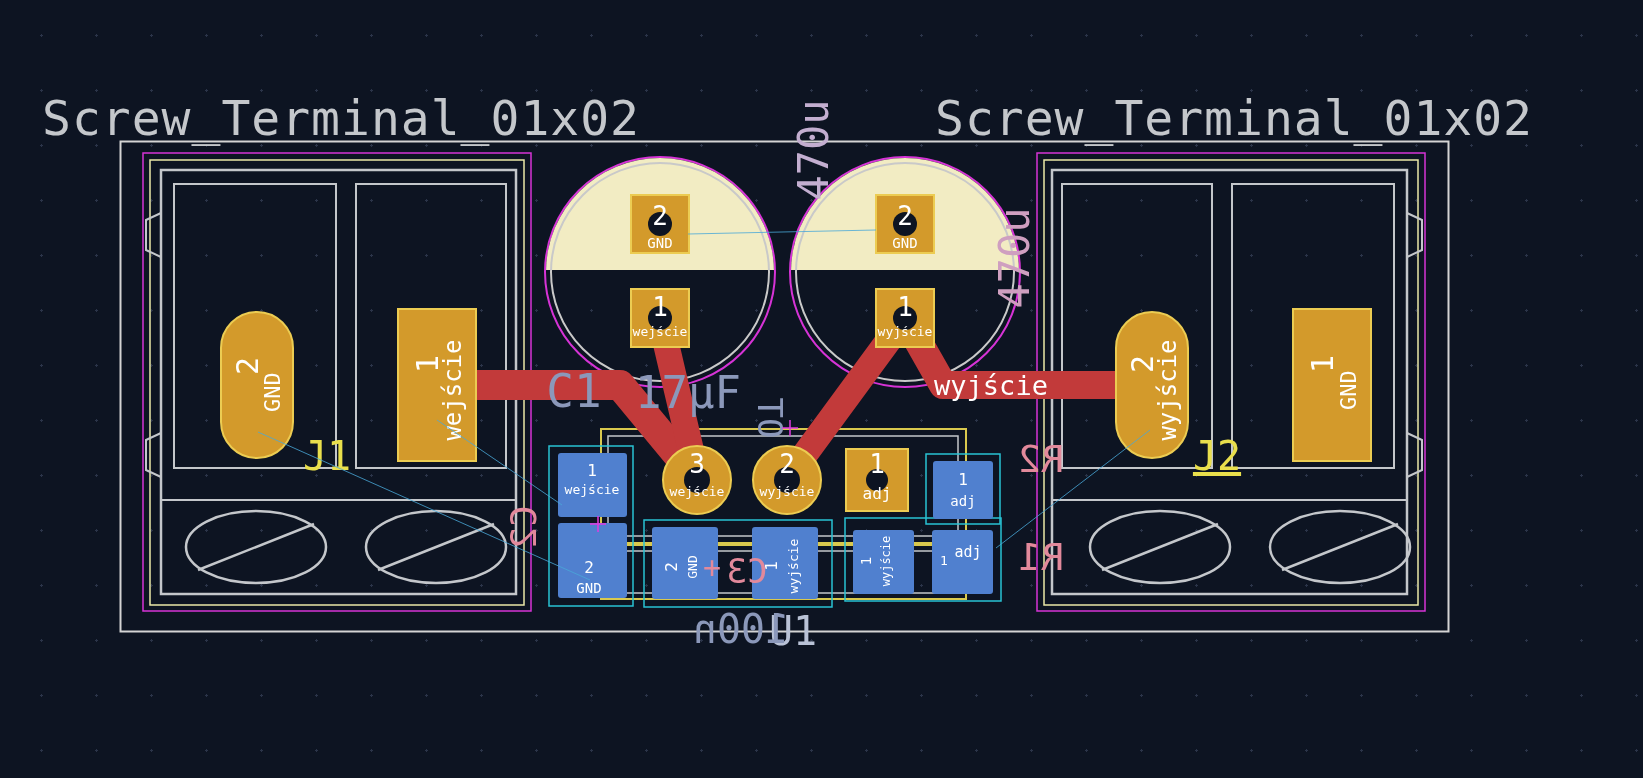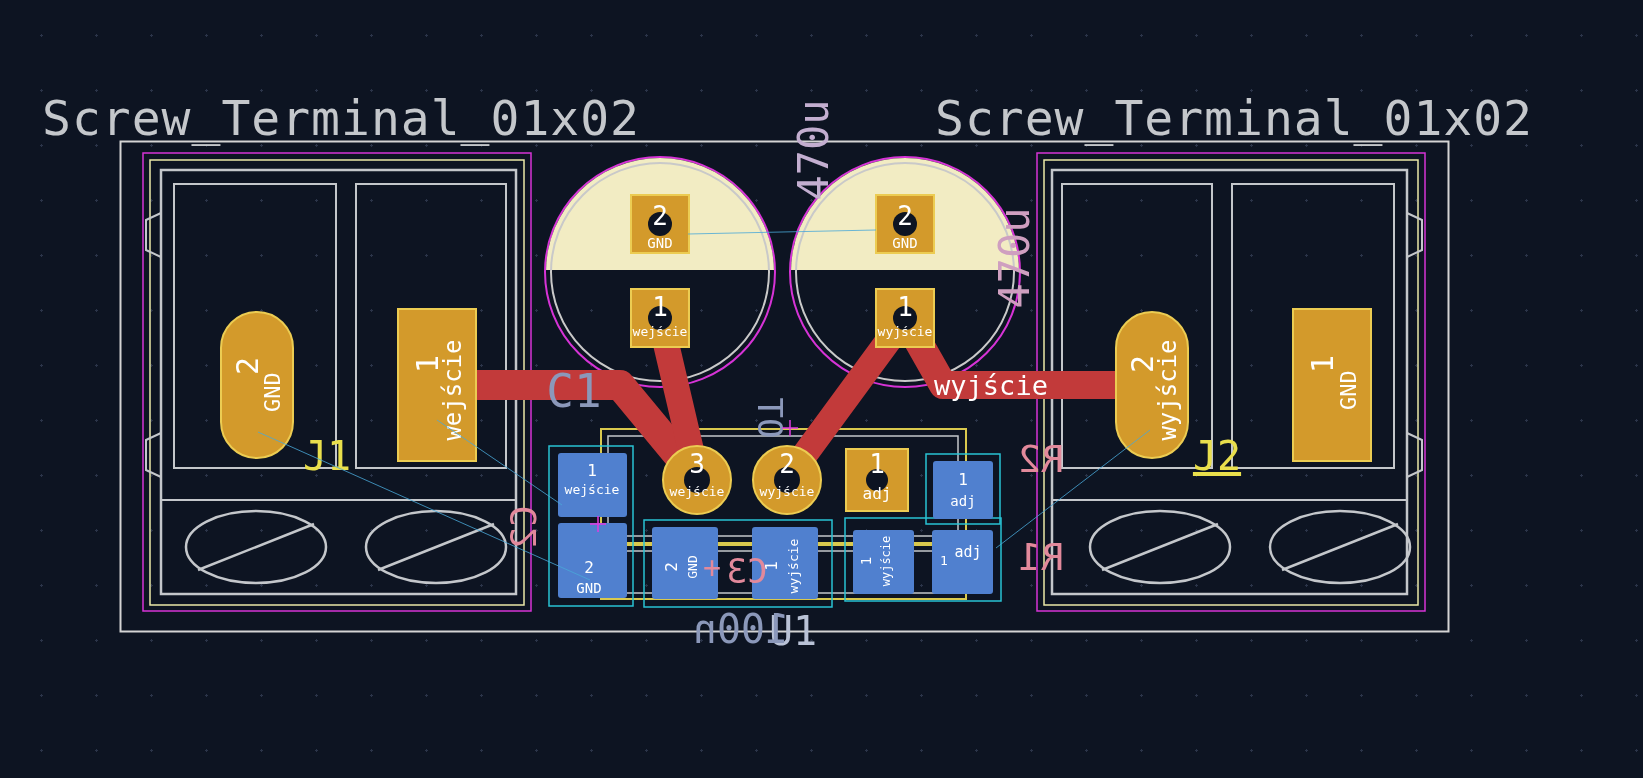--- a/index.html
+++ b/index.html
@@ -120,20 +120,21 @@
       <div class="hole" style="width:22px;height:22px;"></div>
     </div>
 
   <div class="t" style="left:327px;top:456px;font-size:40px;color:#e9df4c;text-align:center;">J1</div>
   <div class="t" style="left:1217px;top:456px;font-size:40px;color:#e9df4c;text-decoration:underline;">J2</div>
   <div class="t" style="left:793px;top:631px;font-size:40px;color:#b9c2d6;">U1</div>
 
   <div class="tv" style="left:813px;top:150px;font-size:42px;color:#c3aed0;">470u</div>
   <div class="tv" style="left:1014px;top:258px;font-size:42px;color:#cf9fc0;">470u</div>
   <div class="t" style="left:574px;top:391px;font-size:46px;color:#8b98ba;">C1</div>
+  <div class="t" style="left:688px;top:392px;font-size:44px;color:#8b98ba;">17µF</div>
   <div class="tvd" style="left:770px;top:418px;font-size:34px;color:#8b98ba;">TO</div>
   <div class="tm" style="left:741px;top:629px;font-size:40px;color:#8b98ba;">100n</div>
 
   <div class="tm" style="left:1041px;top:459px;font-size:38px;color:#e2899b;">R2</div>
   <div class="tm" style="left:1041px;top:557px;font-size:38px;color:#e2899b;">R1</div>
   <div class="tm" style="left:747px;top:571px;font-size:34px;color:#e2899b;">C3</div>
   <div class="t" style="left:712px;top:567px;font-size:30px;color:#e2899b;">+</div>
   <div class="tvm" style="left:523px;top:527px;font-size:36px;color:#e2899b;">C2</div>
 
   <div class="tv w" style="left:247px;top:366px;font-size:30px;">2</div>

